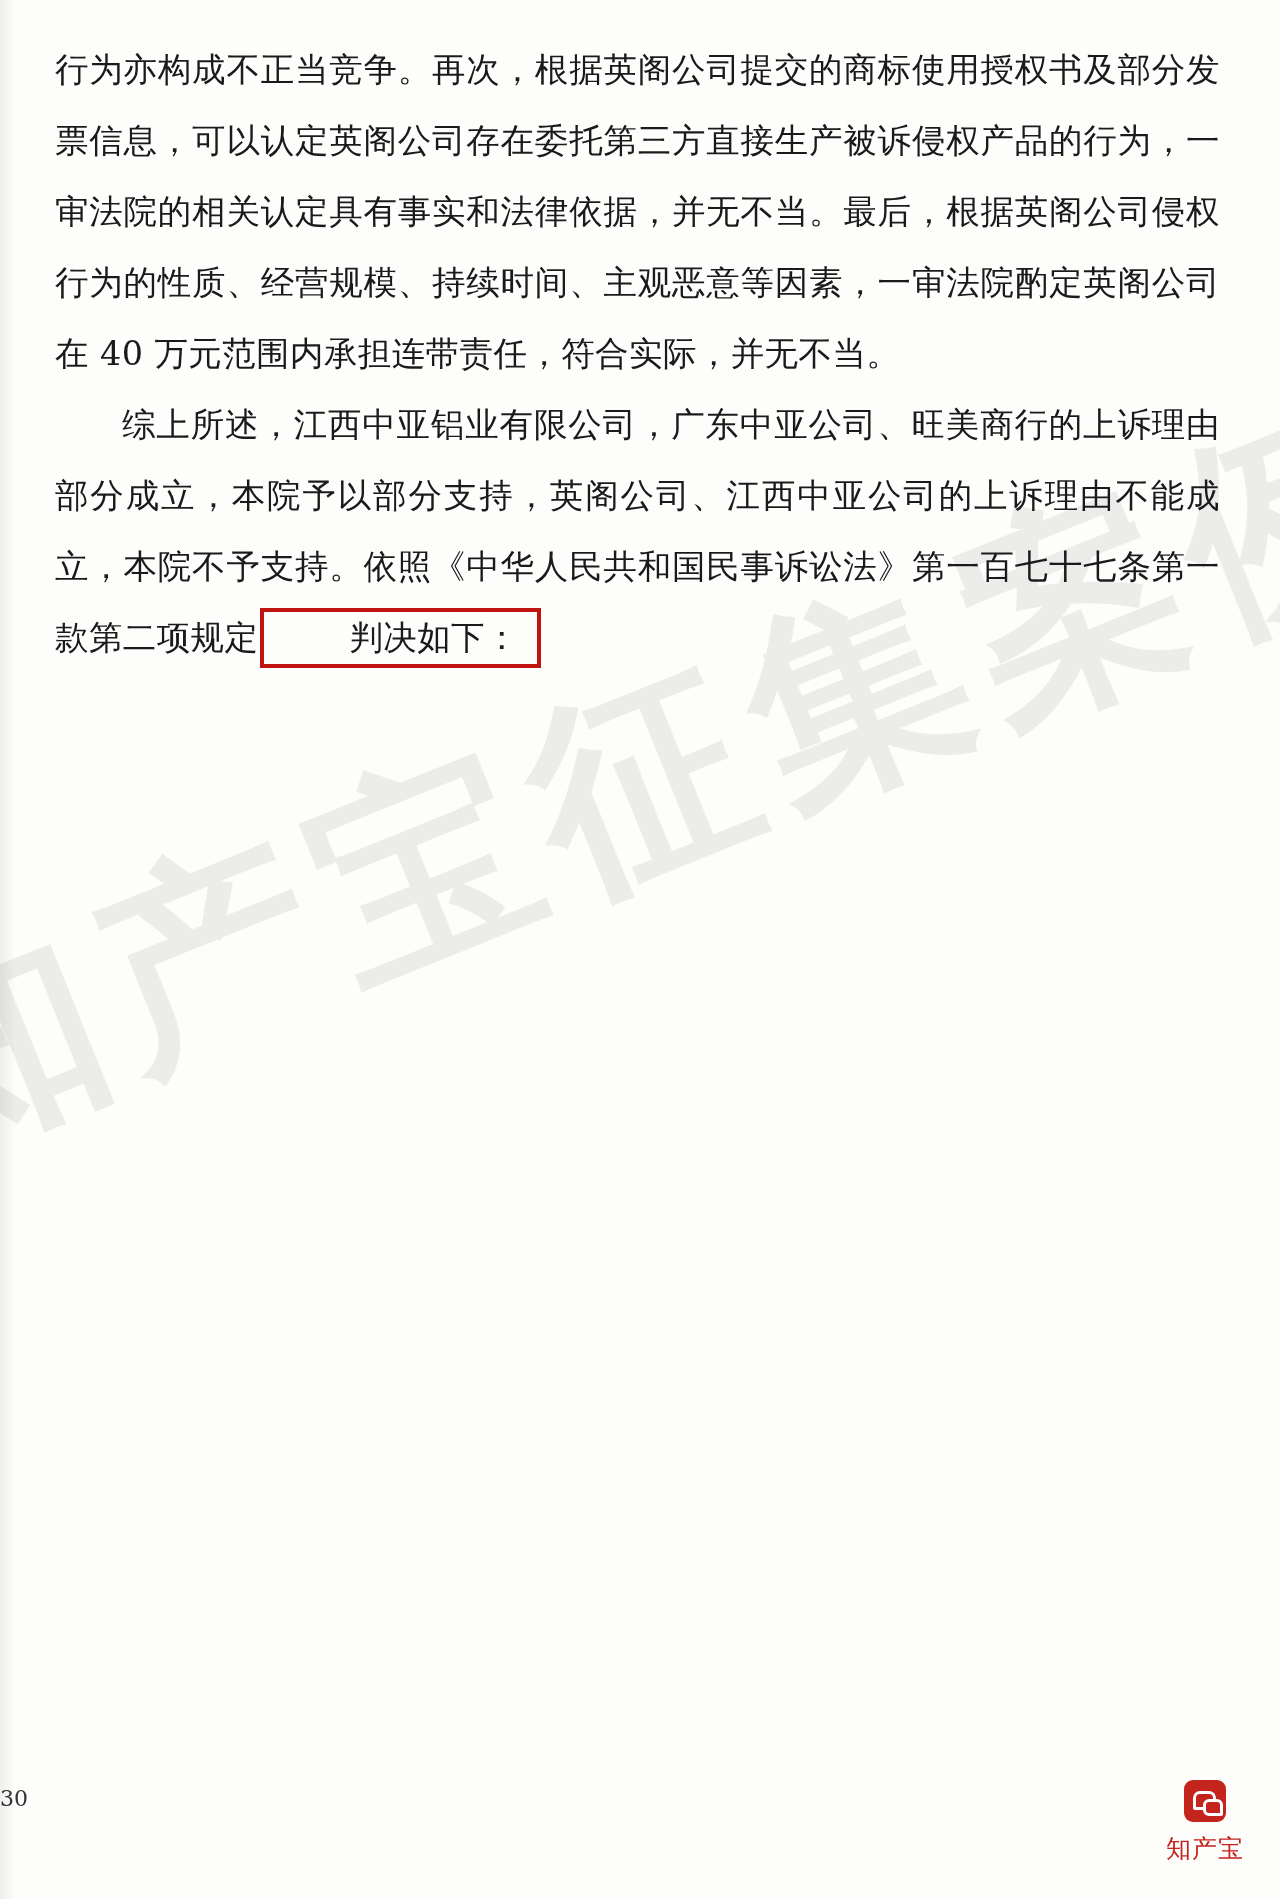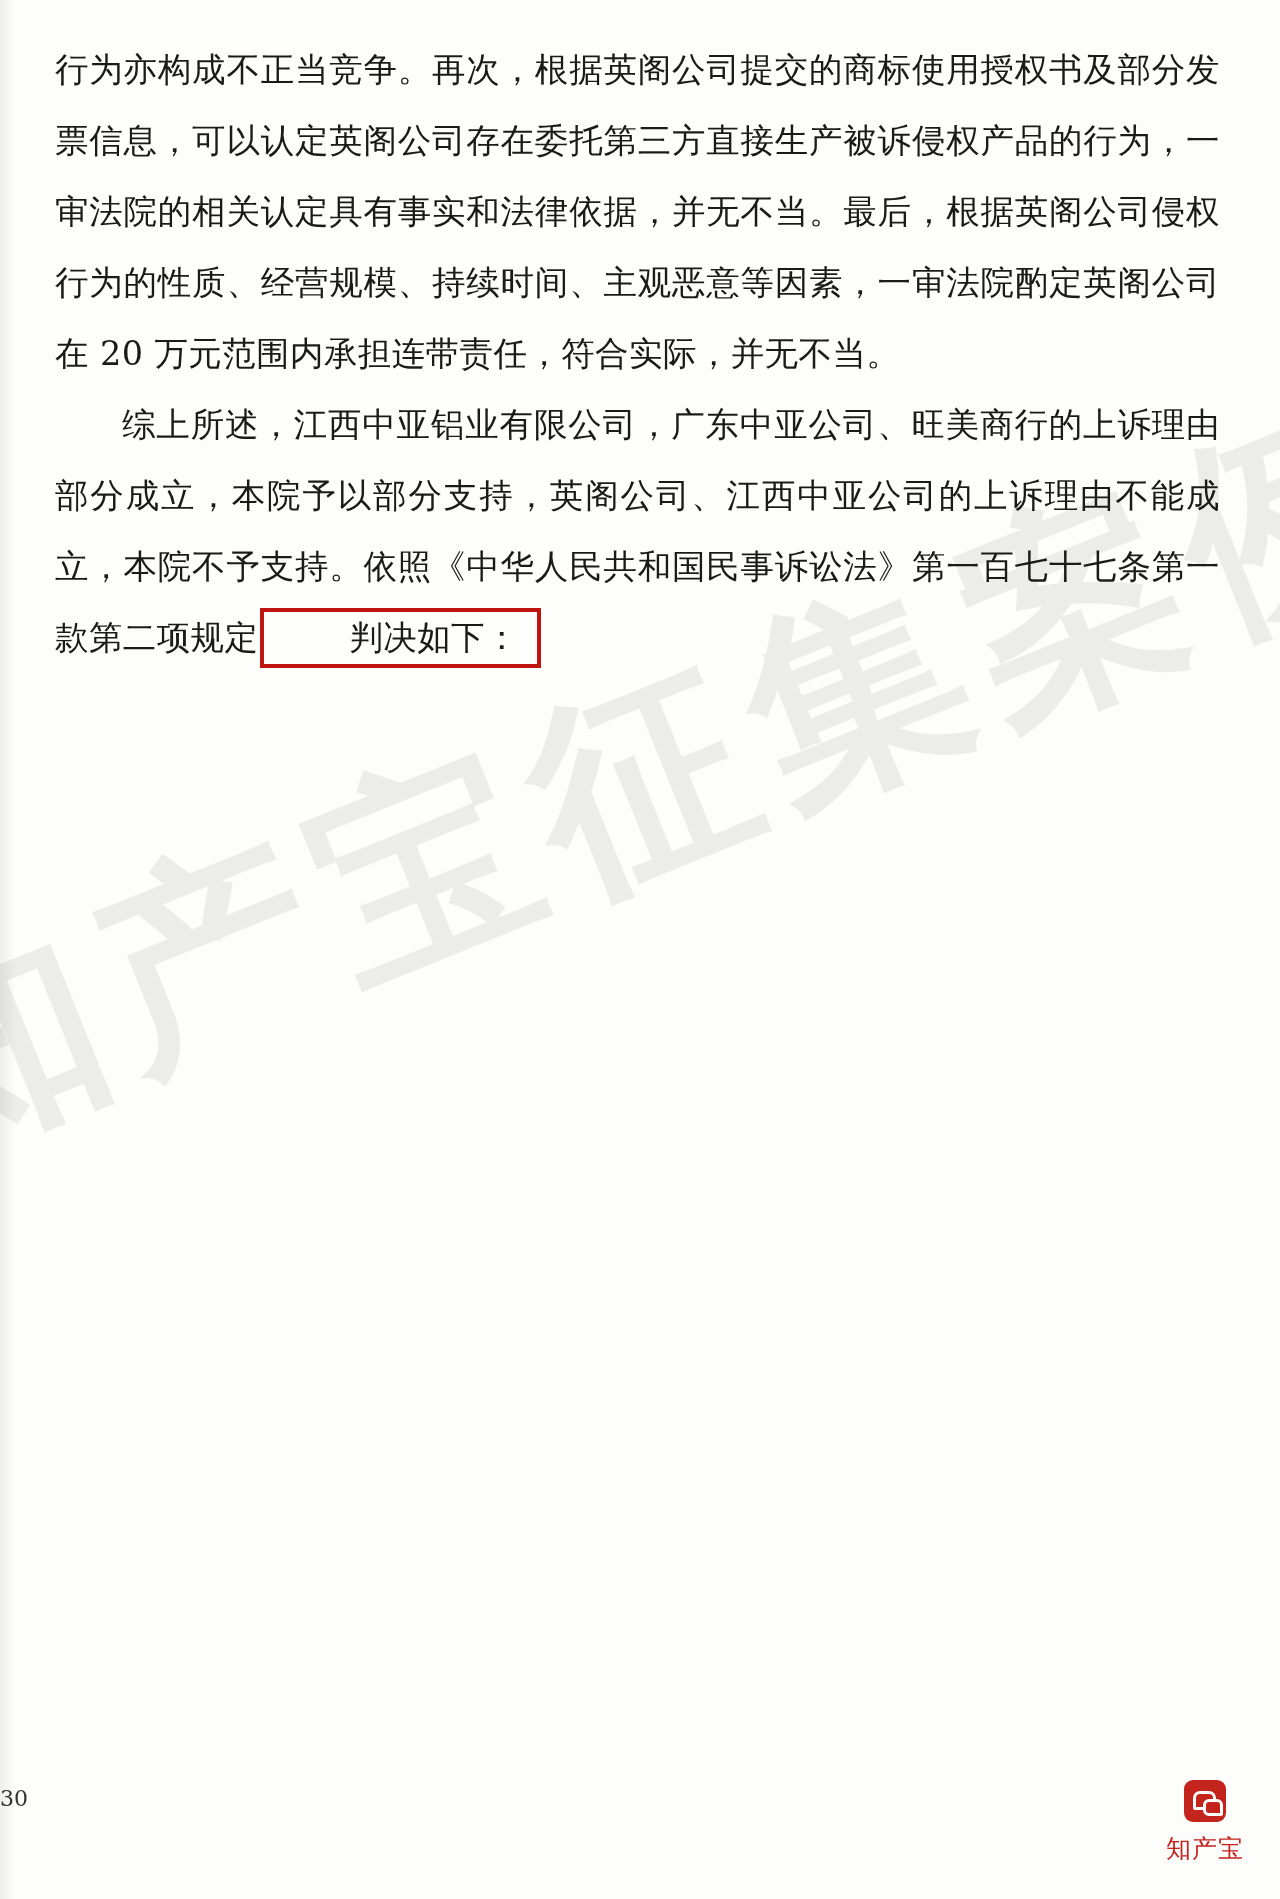--- a/index.html
+++ b/index.html
@@ -136,21 +136,21 @@
 <body>
 
 <div class="page">
 
   <div class="watermark">
     <span>知产宝征集案例</span>
   </div>
 
   <div class="content">
     <p class="para">
-      <span>行为亦构成不正当竞争。再次，根据英阁公司提交的商标使用授权书及部分发票信息，可以认定英阁公司存在委托第三方直接生产被诉侵权产品的行为，一审法院的相关认定具有事实和法律依据，并无不当。最后，根据英阁公司侵权行为的性质、经营规模、持续时间、主观恶意等因素，一审法院酌定英阁公司在 20 万元范围内承担连带责任，符合实际，并无不当。</span>
+      <span>行为亦构成不正当竞争。再次，根据英阁公司提交的商标使用授权书及部分发票信息，可以认定英阁公司存在委托第三方直接生产被诉侵权产品的行为，一审法院的相关认定具有事实和法律依据，并无不当。最后，根据英阁公司侵权行为的性质、经营规模、持续时间、主观恶意等因素，一审法院酌定英阁公司在 40 万元范围内承担连带责任，符合实际，并无不当。</span>
     </p>
 
     <p class="para indent">
       <span>综上所述，江西中亚铝业有限公司，广东中亚公司、旺美商行的上诉理由部分成立，本院予以部分支持，英阁公司、江西中亚公司的上诉理由不能成立，本院不予支持。依照《中华人民共和国民事诉讼法》第一百七十七条第一款第二项规定</span><span class="hl">判决如下：</span>
     </p>
 
 
 
 
   </div>

